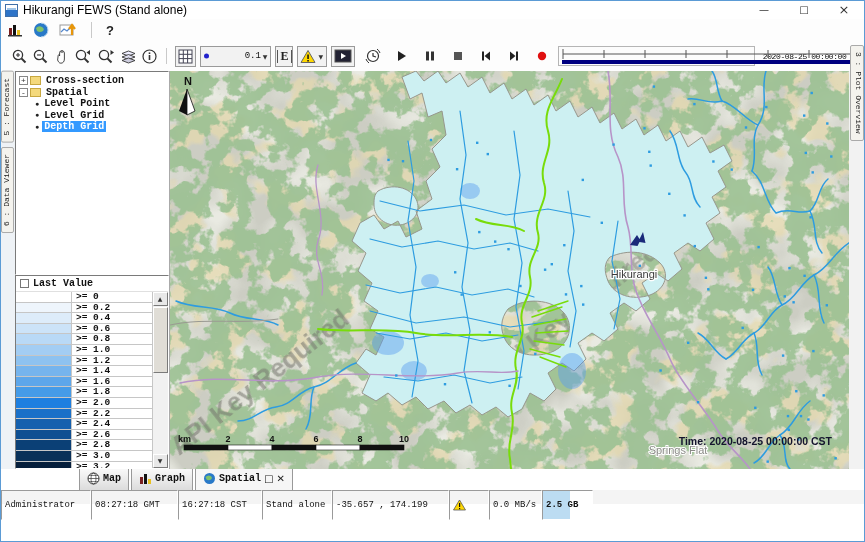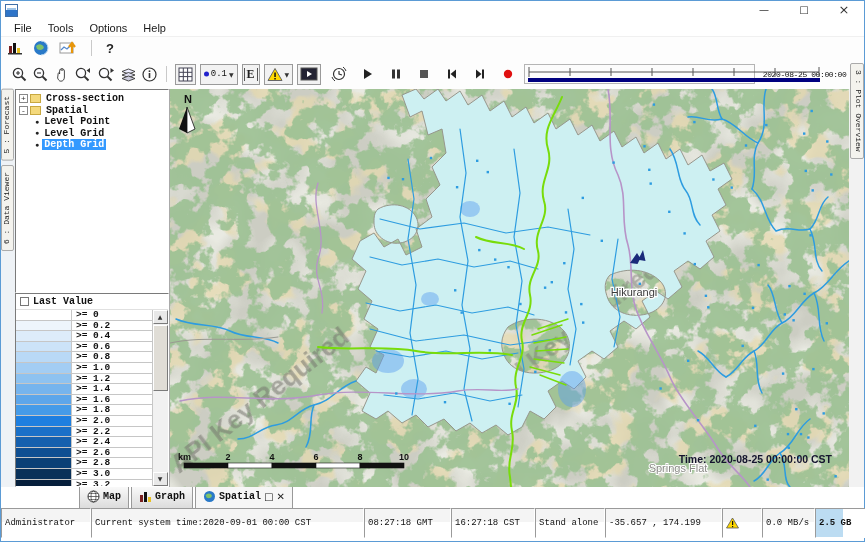--- a/index.html
+++ b/index.html
@@ -17,21 +17,21 @@
   
   .menubar{height:18px;display:flex;align-items:center;gap:2px;padding-left:6px;font-size:11px;color:#1a1a1a;background:#fff;border-bottom:1px solid #f0f0f0;}
   .menuitem{padding:1px 7px;}
   
   .toolbar1{height:22px;display:flex;align-items:center;gap:10px;padding-left:6px;background:#fdfdfd;}
   .toolbar2{height:30px;display:flex;align-items:center;gap:4px;padding-left:10px;background:#fdfdfd;}
   .sep{width:1px;height:16px;background:#c9c9c9;margin:0 4px;}
   .icon{display:inline-flex;align-items:center;justify-content:center;}
   .tbtn{border:1px solid #9a9a9a;background:#f2f2f2;height:21px;display:inline-flex;align-items:center;justify-content:center;padding:0 2px;gap:1px;}
   .ddcaret{font-size:6px;color:#333;font-family:"DejaVu Sans",sans-serif;padding:0 1px;}
-  .intlabel{font-family:"Liberation Mono",monospace;font-size:9px;color:#111;}
+  .intlabel{font-family:"Liberation Mono",monospace;font-size:9px;color:#111;margin-left:34px;}
   .helpq{font-size:13px;font-weight:bold;color:#222;}
   .timeline{width:300px;height:20px;border:1px solid #b5b5b5;background:#fcfcfc;position:relative;margin-left:6px;}
   .timeline svg{position:absolute;left:0;top:0;}
   .tl-date{font-family:"Liberation Mono",monospace;font-size:8px;color:#111;white-space:nowrap;margin-left:4px;letter-spacing:-0.4px;}
   
   .main{height:398px;display:flex;background:#f2f2f2;position:relative;}
   .lstrip{width:14px;background:#eef2f6;display:flex;flex-direction:column;align-items:center;padding-top:0;}
   .vtab{writing-mode:vertical-rl;transform:rotate(180deg);font-family:"Liberation Mono",monospace;font-size:8px;color:#222;background:#f4f3ee;border:1px solid #aaa;border-radius:2px;padding:6px 0;width:13px;text-align:center;margin-bottom:4px;white-space:nowrap;}
   .rstrip{width:15px;background:#f2f2f2;position:relative;}
   .vtab-r{position:absolute;top:-26px;right:0;writing-mode:vertical-rl;font-family:"Liberation Mono",monospace;font-size:8px;color:#222;background:#f4f3ee;border:1px solid #aaa;border-radius:2px;padding:6px 0;width:14px;text-align:center;white-space:nowrap;}
@@ -71,33 +71,28 @@
   .mem{background:linear-gradient(to right,#bcdcf2 0 55%,#fff 55%);font-weight:bold;}
   svg text{font-family:"Liberation Sans",sans-serif;}
 </style>
 </head>
 <body>
 
 <div class="window">
 
   <div class="titlebar">
     <span class="appicon"></span>
+    <span class="titletext">Hikurangi FEWS  (Stand alone)</span>
     <span class="wctl">
       <span class="wbtn">—</span>
       <span class="wbtn">□</span>
       <span class="wbtn" style="font-size:13px;">×</span>
     </span>
   </div>
 
-  <div class="menubar">
-    <span class="menuitem">File</span>
-    <span class="menuitem">Tools</span>
-    <span class="menuitem">Options</span>
-    <span class="menuitem">Help</span>
-  </div>
 
   <div class="toolbar1">
     <span class="icon">
       <svg width="16" height="16">
           <rect x="2" y="6" width="3" height="8" fill="#7a1f1f"></rect>
           <rect x="6" y="3" width="3" height="11" fill="#111"></rect>
           <rect x="10" y="8" width="3" height="6" fill="#e8c020"></rect>
           <rect x="1" y="13" width="14" height="1.5" fill="#333"></rect>
         </svg>
     </span>
@@ -622,21 +617,20 @@
         </svg>
       <span>Spatial</span>
       <span class="tabglyph">□</span>
       <span class="tabglyph">✕</span>
     </div>
   </div>
 
 
   <div class="statusbar">
     <span class="scell" style="width:90px">Administrator</span>
-    <span class="scell" style="width:273px">Current system time:2020-09-01 00:00 CST</span>
     <span class="scell" style="width:87px">08:27:18 GMT</span>
     <span class="scell" style="width:84px">16:27:18 CST</span>
     <span class="scell" style="width:70px">Stand alone</span>
     <span class="scell" style="width:117px">-35.657 , 174.199</span>
     <span class="scell" style="width:40px">
       <svg width="13" height="12">
           <path d="M6.5,1 L12.5,11 L0.5,11 Z" fill="#ffd800" stroke="#555" stroke-width="0.8"></path>
           <rect x="6" y="4" width="1.2" height="4" fill="#111"></rect>
           <rect x="6" y="9" width="1.2" height="1.2" fill="#111"></rect>
         </svg>

